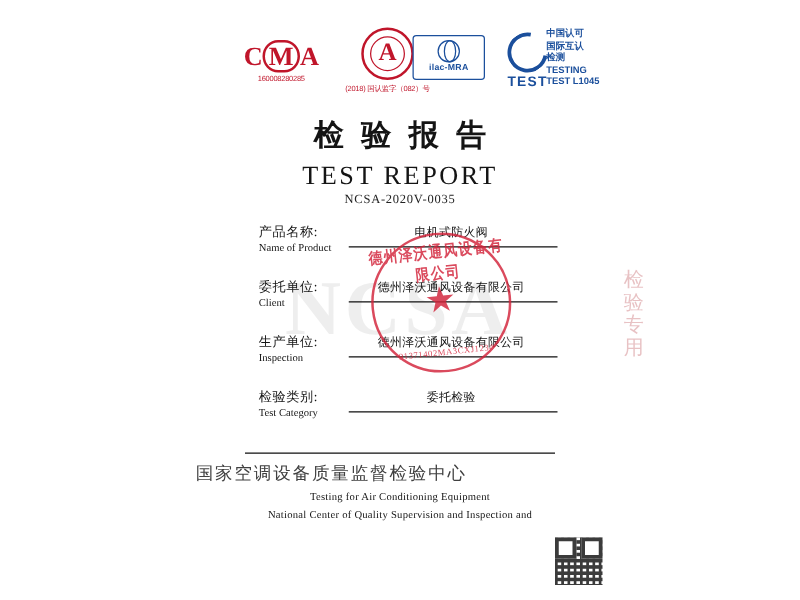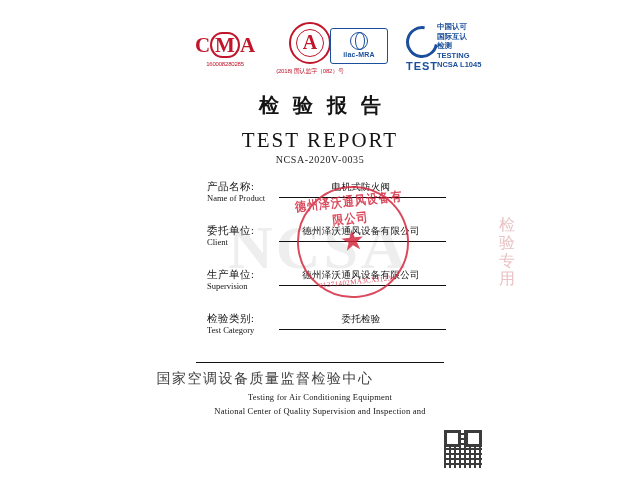--- a/index.html
+++ b/index.html
@@ -183,21 +183,21 @@
   .cnas-block .ln { display: block; }
 
   
   .title-cn {
     position: absolute;
     top: 92px;
     left: 0;
     width: 640px;
     text-align: center;
     font-family: "Liberation Serif", serif;
-    font-size: 20px;
+    font-size: 24px;
     font-weight: bold;
     letter-spacing: 14px;
     text-indent: 14px;
     color: #141414;
   }
   .title-en {
     position: absolute;
     top: 128px;
     left: 0;
     width: 640px;
@@ -426,21 +426,21 @@
     <div class="cnas">
       <div class="cnas-swirl"></div>
       <div class="cnas-text">TEST</div>
     </div>
 
     <div class="cnas-block">
       <span class="ln">中国认可</span>
       <span class="ln">国际互认</span>
       <span class="ln">检测</span>
       <span class="ln">TESTING</span>
-      <span class="ln">NCSA L1045</span>
+      <span class="ln">TEST L1045</span>
     </div>
   </div>
 
   <div class="title-cn">检验报告</div>
   <div class="title-en">TEST REPORT</div>
   <div class="report-no">NCSA-2020V-0035</div>
 
   <div class="wm-left">NCSA</div>
   <div class="wm-right">检验专用</div>
 
@@ -460,21 +460,21 @@
         <div class="lbl-cn">委托单位:</div>
         <div class="lbl-en">Client</div>
       </div>
       <div class="field-value">德州泽沃通风设备有限公司</div>
       <div class="field-line"></div>
     </div>
 
     <div class="field-row">
       <div class="field-label">
         <div class="lbl-cn">生产单位:</div>
-        <div class="lbl-en">Supervision</div>
+        <div class="lbl-en">Inspection</div>
       </div>
       <div class="field-value">德州泽沃通风设备有限公司</div>
       <div class="field-line"></div>
     </div>
 
     <div class="field-row">
       <div class="field-label">
         <div class="lbl-cn">检验类别:</div>
         <div class="lbl-en">Test Category</div>
       </div>

